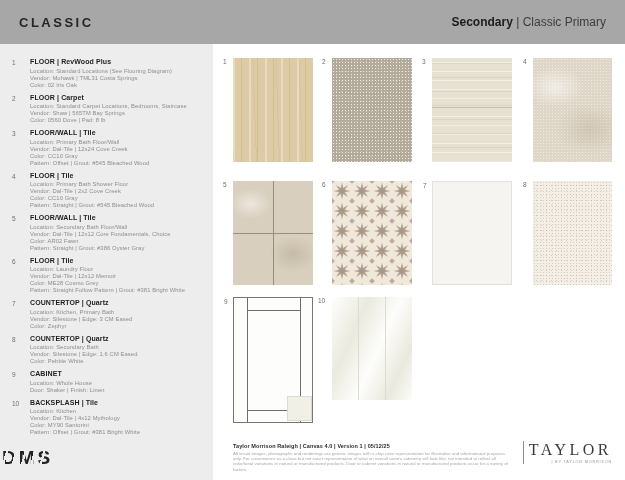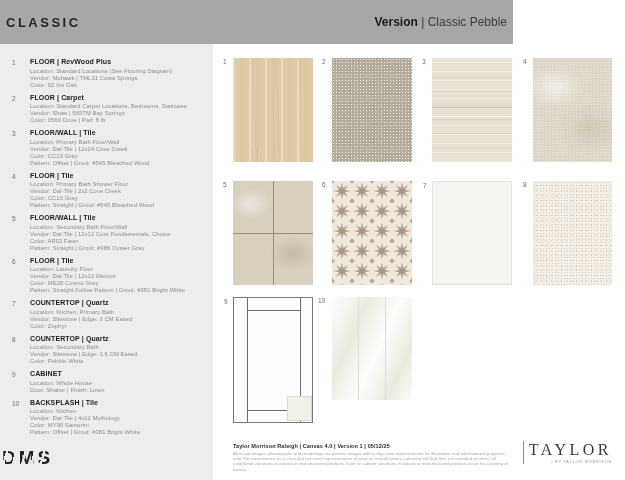--- a/index.html
+++ b/index.html
@@ -4,23 +4,23 @@
 <style>
   * { margin:0; padding:0; box-sizing:border-box; }
   html,body { background:#888; }
   .page {
     position:relative; width:625px; height:480px; background:#ffffff;
     font-family:"Liberation Sans", sans-serif; overflow:hidden;
     margin:0 auto;
   }
   
   .header {
-    position:absolute; left:0; top:0; width:513px; height:44px;
+    position:absolute; left:0; top:0; width:625px; height:44px;
     background:#a7a7a7; display:flex; align-items:center; justify-content:space-between;
-    padding:0 6px;
+    padding:0 19px;
   }
   .brand { font-size:13px; font-weight:bold; letter-spacing:2.5px; color:#262626; }
   .collection { font-size:12px; color:#3d3d3d; }
   .collection b { color:#1c1c1c; }
   
   .sidebar {
     position:absolute; left:0; top:44px; width:213px; height:436px;
     background:#ededed; padding:14px 6px 0 12px;
   }
   .spec { display:flex; margin-bottom:5px; }
@@ -120,21 +120,21 @@
   .logo-word { font-family:"Liberation Serif", serif; font-size:16px; letter-spacing:3.5px; color:#3a3a3a; line-height:18px; }
   .logo-tag { font-size:3.8px; letter-spacing:.8px; color:#969696; margin-top:1px; }
 </style>
 </head>
 <body>
 
 <div class="page">
 
   <div class="header">
     <div class="brand">CLASSIC</div>
-    <div class="collection"><b>Version</b><span> | Classic Pebble</span></div>
+    <div class="collection"><b>Secondary</b><span> | Classic Primary</span></div>
   </div>
 
   <div class="sidebar">
 
     <div class="spec">
       <span class="num">1</span>
       <div class="body">
         <div class="title">FLOOR | RevWood Plus</div>
         <div class="line">Location: Standard Locations (See Flooring Diagram)</div>
         <div class="line">Vendor: Mohawk | TML31 Costa Springs</div>

